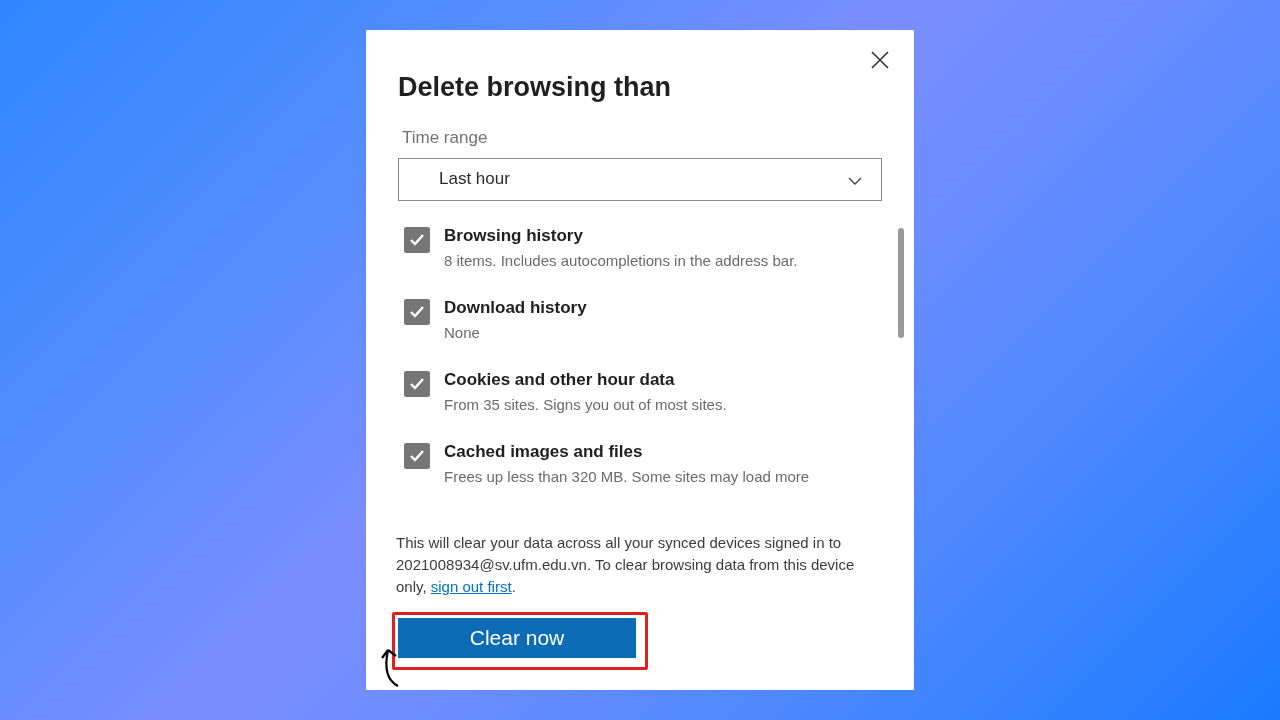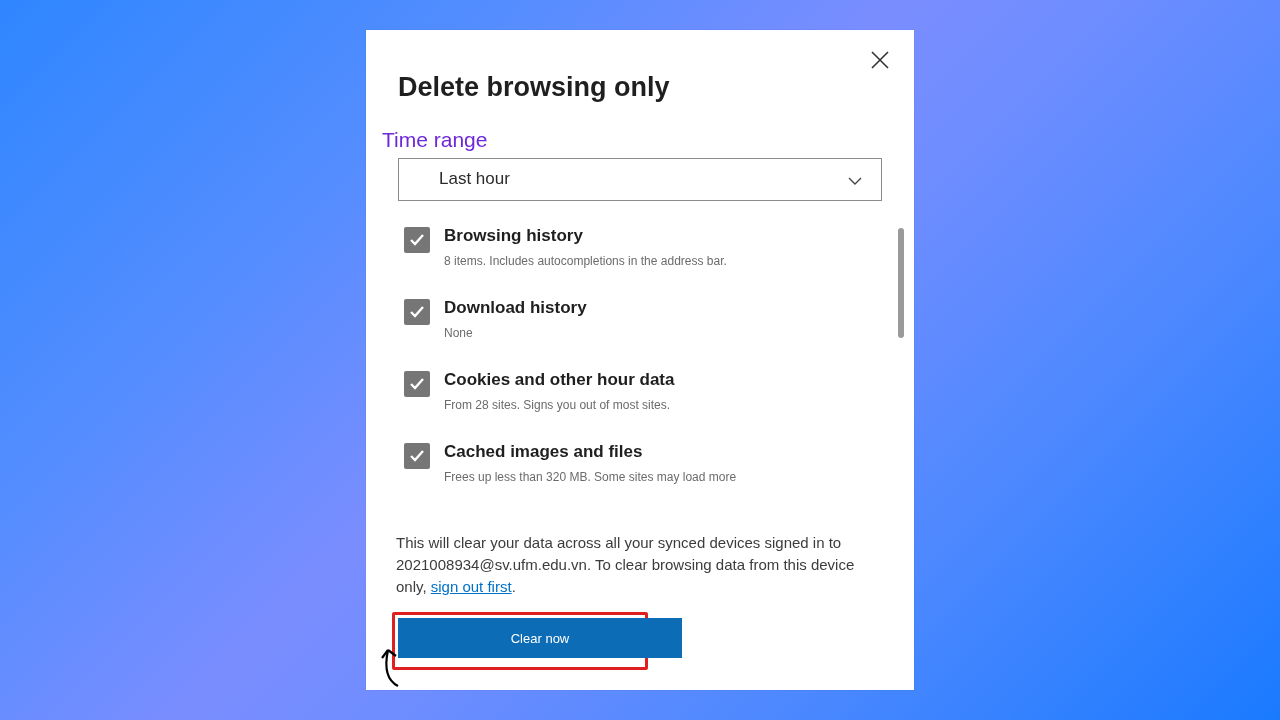--- a/index.html
+++ b/index.html
@@ -1,51 +1,51 @@
 <!DOCTYPE html>
 <html><head>
 <meta charset="utf-8">
 <style>
   html,body{margin:0;padding:0;width:1280px;height:720px;overflow:hidden;font-family:"Segoe UI",Arial,sans-serif;}
   .bg{width:1280px;height:720px;background:linear-gradient(135deg,#2f86ff 0%,#538dff 25%,#7a8dff 45%,#6f8dff 55%,#4c88ff 75%,#1a7aff 100%);position:relative;}
   .dialog{position:absolute;left:366px;top:30px;width:548px;height:660px;background:#fff;box-shadow:0 0 0 1px rgba(0,0,0,0.03);}
   .close{position:absolute;top:18px;right:22px;width:24px;height:24px;cursor:pointer;}
   .close svg{display:block;}
   .title{position:absolute;left:32px;top:42px;font-size:27px;font-weight:600;color:#1f1f1f;}
-  .label{position:absolute;left:16px;top:98px;font-size:21px;color:#6d28d9;}
+  .label{position:absolute;left:36px;top:98px;font-size:17px;color:#737373;}
   .select{position:absolute;left:32px;top:128px;width:484px;height:43px;border:1px solid #8c8c8c;background:#fff;box-sizing:border-box;cursor:pointer;}
   .select-text{position:absolute;left:16px;top:10px;font-size:17px;color:#2b2b2b;margin-left:24px;}
   .chevron{position:absolute;right:16px;top:12px;}
   .list{position:absolute;left:32px;top:195px;width:484px;}
   .item{position:relative;margin-bottom:26px;}
   .cb{position:absolute;left:6px;top:2px;width:26px;height:26px;background:#767676;border-radius:2px;cursor:pointer;display:flex;align-items:center;justify-content:center;}
   .cb svg{display:block;}
   .it-title{margin-left:46px;font-size:17px;font-weight:600;color:#1f1f1f;line-height:22px;}
-  .it-sub{margin-left:46px;margin-top:4px;font-size:12px;color:#6b6b6b;line-height:20px;}
+  .it-sub{margin-left:46px;margin-top:4px;font-size:15px;color:#6b6b6b;line-height:20px;}
   .scroll{position:absolute;right:10px;top:198px;width:6px;height:110px;background:#9a9a9a;border-radius:3px;}
   .note{position:absolute;left:30px;top:502px;width:488px;font-size:15px;color:#3c3c3c;line-height:22px;}
   .note a{color:#0071c6;text-decoration:underline;cursor:pointer;}
   .hl{position:absolute;left:26px;top:582px;width:250px;height:52px;border:3px solid #e02020;border-radius:2px;}
-  .btn-primary{position:absolute;left:32px;top:588px;width:284px;height:40px;background:#0c6cb6;color:#fff;font-size:13px;display:flex;align-items:center;justify-content:center;cursor:pointer;}
+  .btn-primary{position:absolute;left:32px;top:588px;width:238px;height:40px;background:#0c6cb6;color:#fff;font-size:21px;display:flex;align-items:center;justify-content:center;cursor:pointer;}
   .btn-secondary{position:absolute;left:282px;top:588px;width:234px;height:40px;background:#ececec;color:#2b2b2b;font-size:17px;display:flex;align-items:center;justify-content:center;cursor:pointer;}
   .arrow{position:absolute;left:378px;top:638px;}
 </style>
 </head>
 <body>
 
 <div class="bg">
   <div class="dialog">
 
     <div class="close">
       <svg width="24" height="24" viewBox="0 0 24 24">
         <path d="M4 4 L20 20 M20 4 L4 20" stroke="#333" stroke-width="1.6" fill="none"></path>
       </svg>
     </div>
 
-    <div class="title">Delete browsing only</div>
+    <div class="title">Delete browsing than</div>
 
     <div class="label">Time range</div>
 
     <div class="select">
       <div class="select-text">Last hour</div>
       <svg class="chevron" width="20" height="20" viewBox="0 0 20 20">
         <path d="M4 7 L10 13 L16 7" stroke="#444" stroke-width="1.4" fill="none"></path>
       </svg>
     </div>
 
@@ -68,21 +68,21 @@
         <div class="it-title">Download history</div>
         <div class="it-sub">None</div>
       </div>
       <div class="item">
         <div class="cb">
           <svg width="18" height="18" viewBox="0 0 18 18">
               <path d="M3 9 L7 13 L15 4" stroke="#fff" stroke-width="2.4" fill="none"></path>
             </svg>
         </div>
         <div class="it-title">Cookies and other hour data</div>
-        <div class="it-sub">From 28 sites. Signs you out of most sites.</div>
+        <div class="it-sub">From 35 sites. Signs you out of most sites.</div>
       </div>
       <div class="item">
         <div class="cb">
           <svg width="18" height="18" viewBox="0 0 18 18">
               <path d="M3 9 L7 13 L15 4" stroke="#fff" stroke-width="2.4" fill="none"></path>
             </svg>
         </div>
         <div class="it-title">Cached images and files</div>
         <div class="it-sub">Frees up less than 320 MB. Some sites may load more</div>
       </div>

